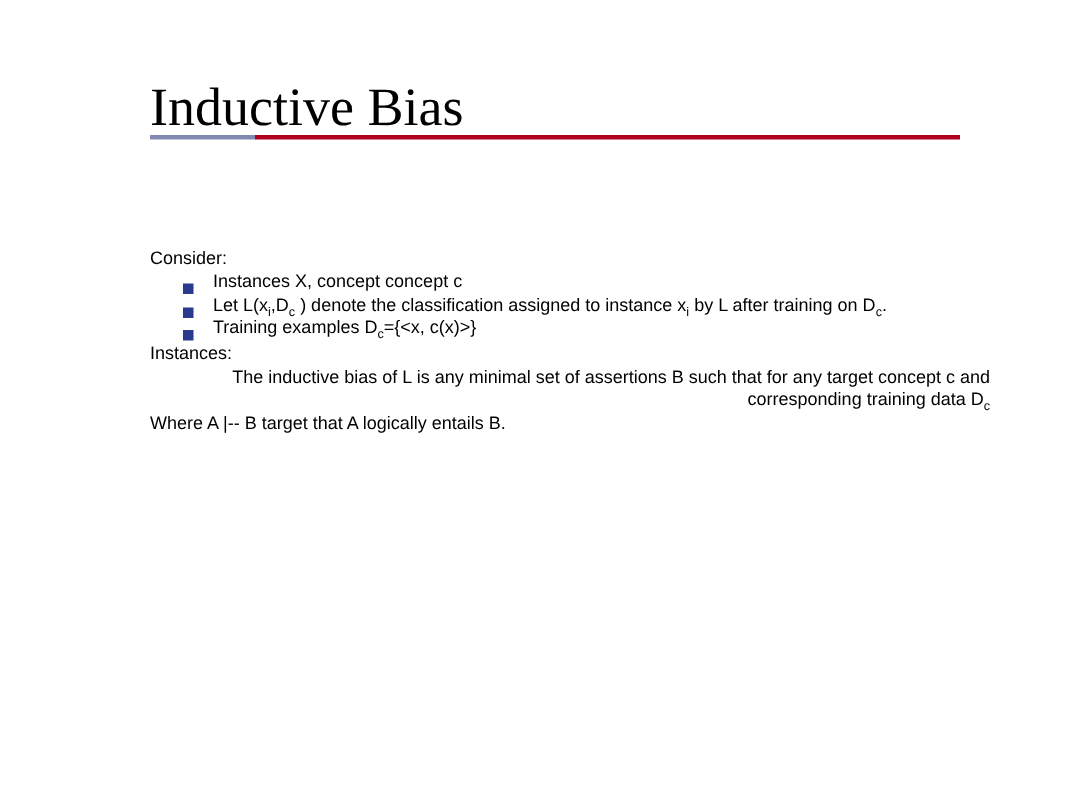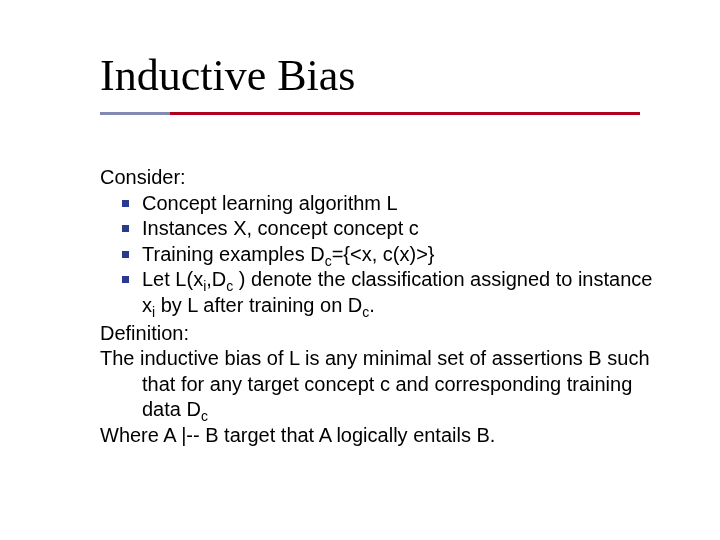--- a/index.html
+++ b/index.html
@@ -11,37 +11,37 @@
     position:relative;
     overflow:hidden;
   }
   .title-wrap{
     position:absolute;
     left:100px; top:50px;
     width:560px;
   }
   .title{
     font-family:"Times New Roman",Times,serif;
-    font-size:44px;
+    font-size:36px;
     color:#000;
-    padding-bottom:13px;
+    padding-bottom:0;
   }
   .title-rule{
     height:3px;
     background:linear-gradient(to right,
       #818bb1 0 70px,
       #b00020 70px 100%);
     margin-top:-2px;
     width:540px;
   }
   .body{
     position:absolute;
     left:100px; top:165px;
     width:560px;
-    font-size:20px;
+    font-size:12px;
     line-height:1.28;
   }
   .lead{margin-bottom:0;}
   ul.square{
     list-style:none;
     padding:0;margin:0 0 2px 0;
   }
   ul.square>li{
     position:relative;
     padding-left:42px;
@@ -50,40 +50,40 @@
   ul.square>li::before{
     content:"";
     position:absolute;
     left:22px; top:9px;
     width:7px;height:7px;
     background:#2a3b8f;
   }
   .hang{
     padding-left:42px;
     text-indent:-42px;
+    text-align:right;
   }
   .hang2{
     padding-left:42px;
   }
   .noind{padding-left:0;}
   sub{font-size:0.7em;line-height:0;}
   .sym{font-family:"Segoe UI Symbol","Arial Unicode MS",sans-serif;}
 </style>
 </head>
 <body>
 
 <div class="title-wrap">
   <div class="title">Inductive Bias</div>
   <div class="title-rule"></div>
 </div>
 
 <div class="body">
   <div class="lead">Consider:</div>
   <ul class="square">
-    <li><span>Concept learning algorithm L</span></li>
     <li><span>Instances X, concept concept c</span></li>
+    <li><span>Let L(x<sub>i</sub>,D<sub>c</sub> ) denote the classification assigned to instance x<sub>i</sub> by L after training on D<sub>c</sub>.</span></li>
     <li><span>Training examples D<sub>c</sub>={&lt;x, c(x)&gt;}</span></li>
-    <li><span>Let L(x<sub>i</sub>,D<sub>c</sub> ) denote the classification assigned to instance x<sub>i</sub> by L after training on D<sub>c</sub>.</span></li>
   </ul>
-  <div class="noind">Definition:</div>
+  <div class="noind">Instances:</div>
   <div class="hang">The inductive bias of L is any minimal set of assertions B such that for any target concept c and corresponding training data D<sub>c</sub></div>
   <div class="noind">Where A |-- B target that A logically entails B.</div>
 </div>
 
 </body></html>

